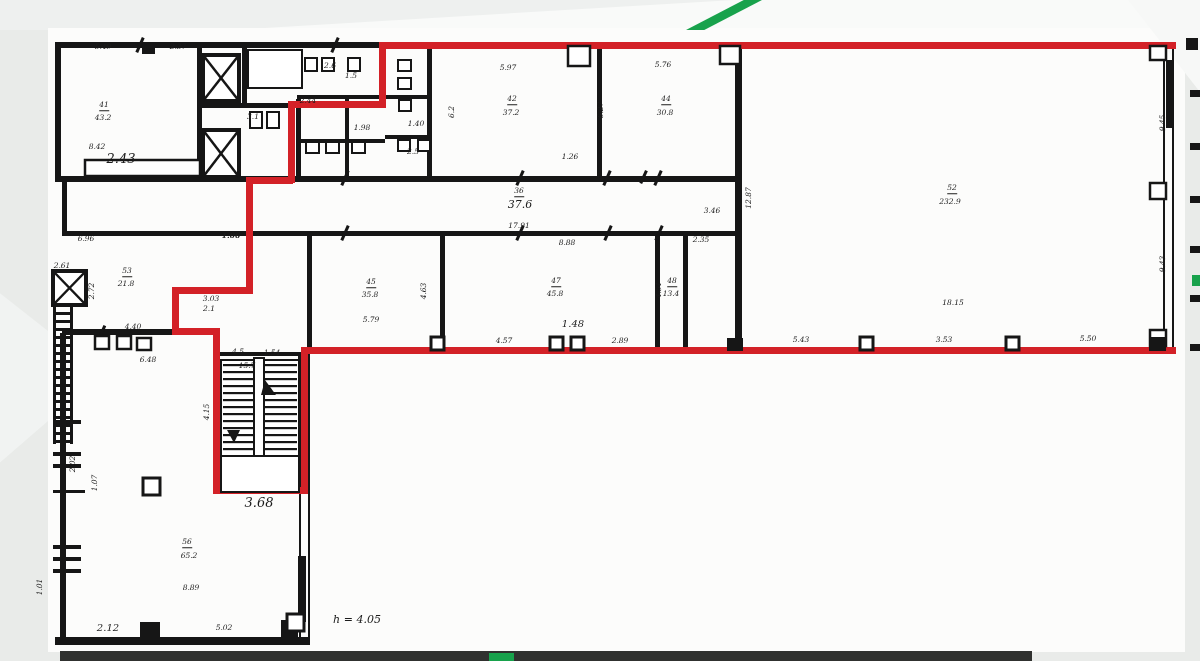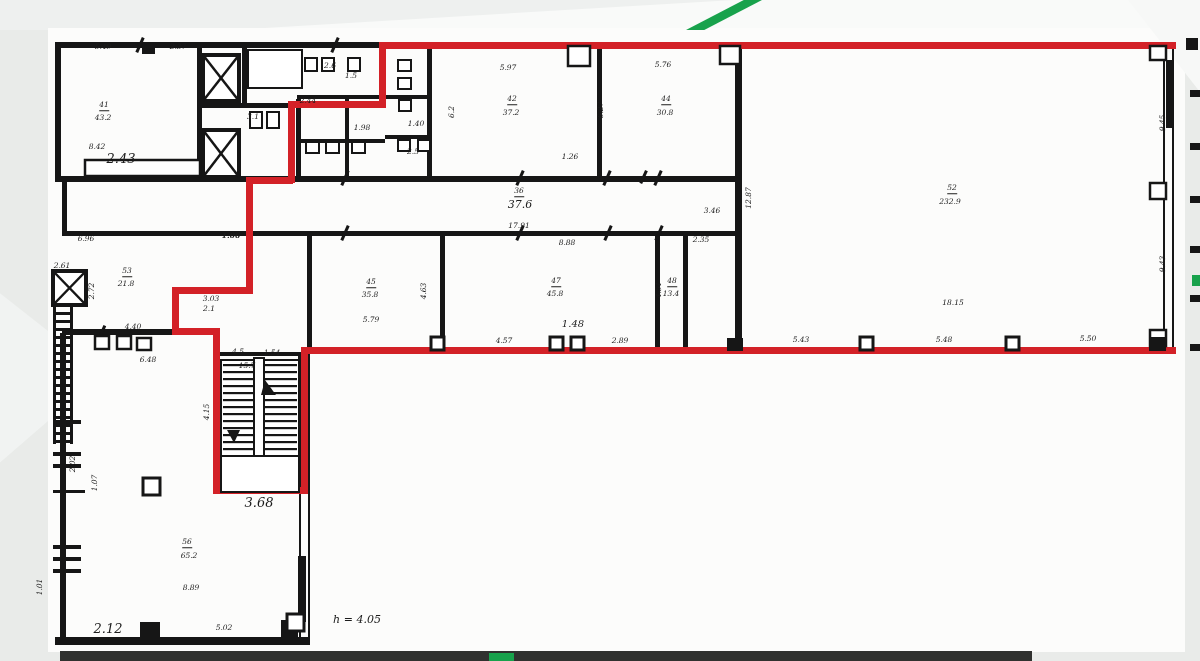--- a/index.html
+++ b/index.html
@@ -259,36 +259,36 @@
       <span class="lbl" style="left: 573px; top: 324px; font-size: 10px; transform: translate(-50%, -50%) rotate(0deg);">1.48</span>
       <span class="lbl" style="left: 504px; top: 341px; font-size: 7.5px; transform: translate(-50%, -50%) rotate(0deg);">4.57</span>
       <span class="lbl" style="left: 620px; top: 341px; font-size: 7.5px; transform: translate(-50%, -50%) rotate(0deg);">2.89</span>
       <span class="lbl u" style="left: 672px; top: 282px; font-size: 7.5px; transform: translate(-50%, -50%) rotate(0deg);">48</span>
       <span class="lbl" style="left: 671px; top: 294px; font-size: 7.5px; transform: translate(-50%, -50%) rotate(0deg);">13.4</span>
       <span class="lbl" style="left: 659px; top: 290px; font-size: 7.5px; transform: translate(-50%, -50%) rotate(-90deg);">4.51</span>
       <span class="lbl u" style="left: 952px; top: 189px; font-size: 7.5px; transform: translate(-50%, -50%) rotate(0deg);">52</span>
       <span class="lbl" style="left: 950px; top: 202px; font-size: 7.5px; transform: translate(-50%, -50%) rotate(0deg);">232.9</span>
       <span class="lbl" style="left: 953px; top: 303px; font-size: 7.5px; transform: translate(-50%, -50%) rotate(0deg);">18.15</span>
       <span class="lbl" style="left: 801px; top: 340px; font-size: 7.5px; transform: translate(-50%, -50%) rotate(0deg); font-style: italic;">5.43</span>
-      <span class="lbl" style="left: 944px; top: 340px; font-size: 7.5px; transform: translate(-50%, -50%) rotate(0deg);">5.48</span>
+      <span class="lbl" style="left: 944px; top: 340px; font-size: 7.5px; transform: translate(-50%, -50%) rotate(0deg);">3.53</span>
       <span class="lbl" style="left: 1088px; top: 339px; font-size: 7.5px; transform: translate(-50%, -50%) rotate(0deg);">5.50</span>
       <span class="lbl" style="left: 1163px; top: 123px; font-size: 7.5px; transform: translate(-50%, -50%) rotate(-90deg);">9.45</span>
       <span class="lbl" style="left: 1163px; top: 264px; font-size: 7.5px; transform: translate(-50%, -50%) rotate(-90deg);">9.43</span>
       <span class="lbl" style="left: 238px; top: 352px; font-size: 7.5px; transform: translate(-50%, -50%) rotate(0deg);">4.5</span>
       <span class="lbl" style="left: 272px; top: 353px; font-size: 7.5px; transform: translate(-50%, -50%) rotate(0deg);">1.54</span>
       <span class="lbl" style="left: 247px; top: 366px; font-size: 7.5px; transform: translate(-50%, -50%) rotate(0deg);">15.7</span>
       <span class="lbl" style="left: 207px; top: 412px; font-size: 7.5px; transform: translate(-50%, -50%) rotate(-90deg);">4.15</span>
       <span class="lbl" style="left: 259px; top: 502px; font-size: 13px; transform: translate(-50%, -50%) rotate(0deg);">3.68</span>
       <span class="lbl" style="left: 73px; top: 464px; font-size: 7.5px; transform: translate(-50%, -50%) rotate(-90deg);">2.02</span>
       <span class="lbl" style="left: 95px; top: 483px; font-size: 7.5px; transform: translate(-50%, -50%) rotate(-90deg);">1.07</span>
       <span class="lbl" style="left: 40px; top: 587px; font-size: 7.5px; transform: translate(-50%, -50%) rotate(-90deg);">1.01</span>
       <span class="lbl u" style="left: 187px; top: 543px; font-size: 7.5px; transform: translate(-50%, -50%) rotate(0deg);">56</span>
       <span class="lbl" style="left: 189px; top: 556px; font-size: 7.5px; transform: translate(-50%, -50%) rotate(0deg);">65.2</span>
       <span class="lbl" style="left: 191px; top: 588px; font-size: 7.5px; transform: translate(-50%, -50%) rotate(0deg); font-style: italic;">8.89</span>
-      <span class="lbl" style="left: 108px; top: 628px; font-size: 13px; transform: translate(-50%, -50%) rotate(0deg);">2.12</span>
+      <span class="lbl" style="left: 108px; top: 628px; font-size: 10px; transform: translate(-50%, -50%) rotate(0deg);">2.12</span>
       <span class="lbl" style="left: 224px; top: 628px; font-size: 7.5px; transform: translate(-50%, -50%) rotate(0deg);">5.02</span>
       <span class="lbl" style="left: 357px; top: 619px; font-size: 11px; transform: translate(-50%, -50%) rotate(0deg);">h = 4.05</span>
     </div>
 
   <div class="botband"></div>
   <div class="greenbot" style="background: rgb(24, 162, 76);"></div>
   <div class="greenright" style="background: rgb(24, 162, 76);"></div>
 </div>
 
 </body></html>

